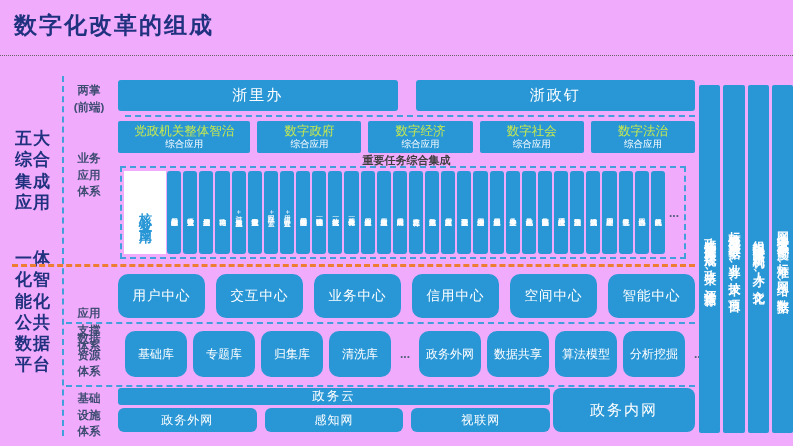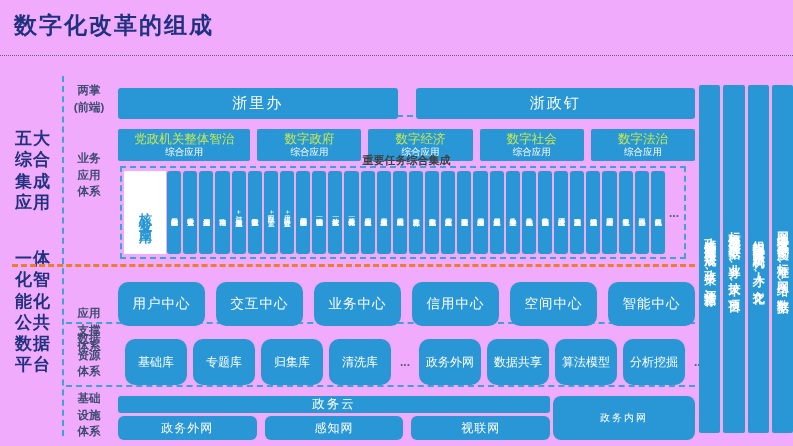--- a/index.html
+++ b/index.html
@@ -25,21 +25,21 @@
 
   .biglabel{position:absolute;left:10px;width:46px;text-align:center;color:var(--navy);
             font-size:17px;font-weight:bold;}
   .biglabel span{display:inline-block;width:40px;word-break:break-all;line-height:1.25;letter-spacing:1px;}
   .rlabel{position:absolute;left:64px;width:50px;text-align:center;color:var(--label);
           font-size:11.5px;font-weight:bold;}
   .rlabel span{display:inline-block;width:27px;word-break:break-all;line-height:1.45;}
   .rlabel .line{width:100%;line-height:1.45;}
 
   .content{position:absolute;left:118px;width:577px;}
-  .row{display:flex;margin-top:8px;}
+  .row{display:flex;}
   .bar{background:var(--blue);color:#fff;display:flex;align-items:center;justify-content:center;}
 
   .front-row{top:80px;height:31px;gap:18px;}
   .front-row .bar{flex:1;font-size:15px;border-radius:3px;letter-spacing:2px;}
 
   .five-row{top:121px;height:32px;gap:7px;}
   .fivebox{flex:1;background:var(--blue);border-radius:2px;display:flex;flex-direction:column;
            align-items:center;justify-content:center;line-height:1.15;}
   .fivebox.wide{flex:1.27;}
   .fivebox .nm{color:var(--yellowgreen);font-size:12.5px;font-weight:normal;}
@@ -69,21 +69,21 @@
   .db-box{width:62px;height:46px;background:var(--blue);border-radius:10px;color:#fff;
           font-size:12px;display:flex;align-items:center;justify-content:center;}
 
   .infra-row{top:388px;height:44px;gap:3px;}
   .infra-left{flex:1;display:flex;flex-direction:column;gap:3px;}
   .cloud-bar{height:19px;border-radius:3px;font-size:12.5px;letter-spacing:2px;}
   .net-row{display:flex;gap:8px;height:32px;}
   .net-box{flex:1;background:var(--blue);border-radius:6px;color:#fff;font-size:12px;
            display:flex;align-items:center;justify-content:center;letter-spacing:1px;}
   .intranet{width:142px;height:44px;background:var(--blue);border-radius:8px;color:#fff;
-            font-size:10px;display:flex;align-items:center;justify-content:center;
+            font-size:15px;display:flex;align-items:center;justify-content:center;
             flex:none;letter-spacing:2px;}
 
   .pillars{position:absolute;left:699px;top:85px;width:94px;height:348px;display:flex;gap:3px;}
   .pillar{flex:1;background:var(--blue);border-radius:2px;color:#fff;writing-mode:vertical-lr;
           font-size:12px;font-weight:bold;letter-spacing:2px;line-height:1.1;
           display:flex;align-items:center;justify-content:center;}
 </style>
 </head>
 <body>
 

